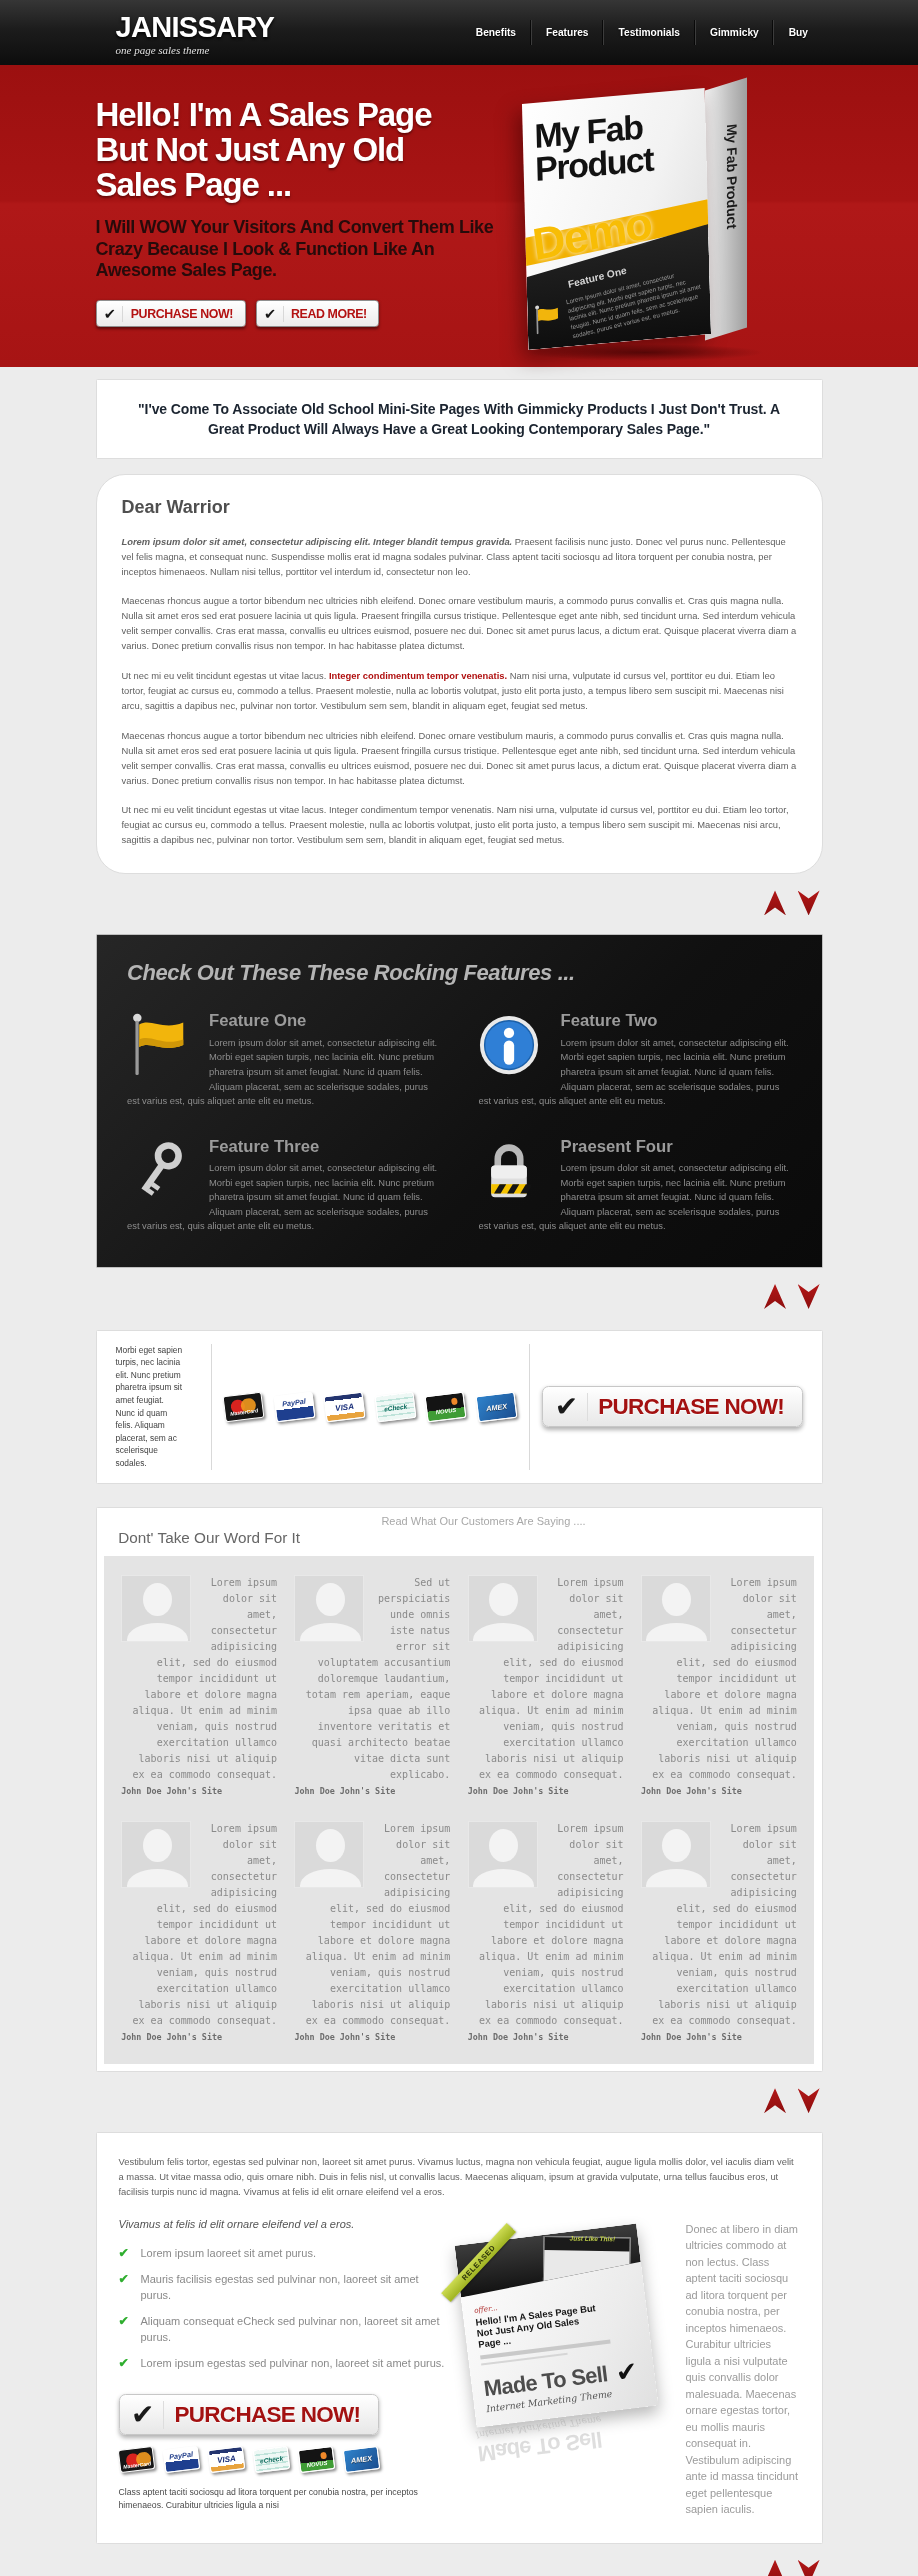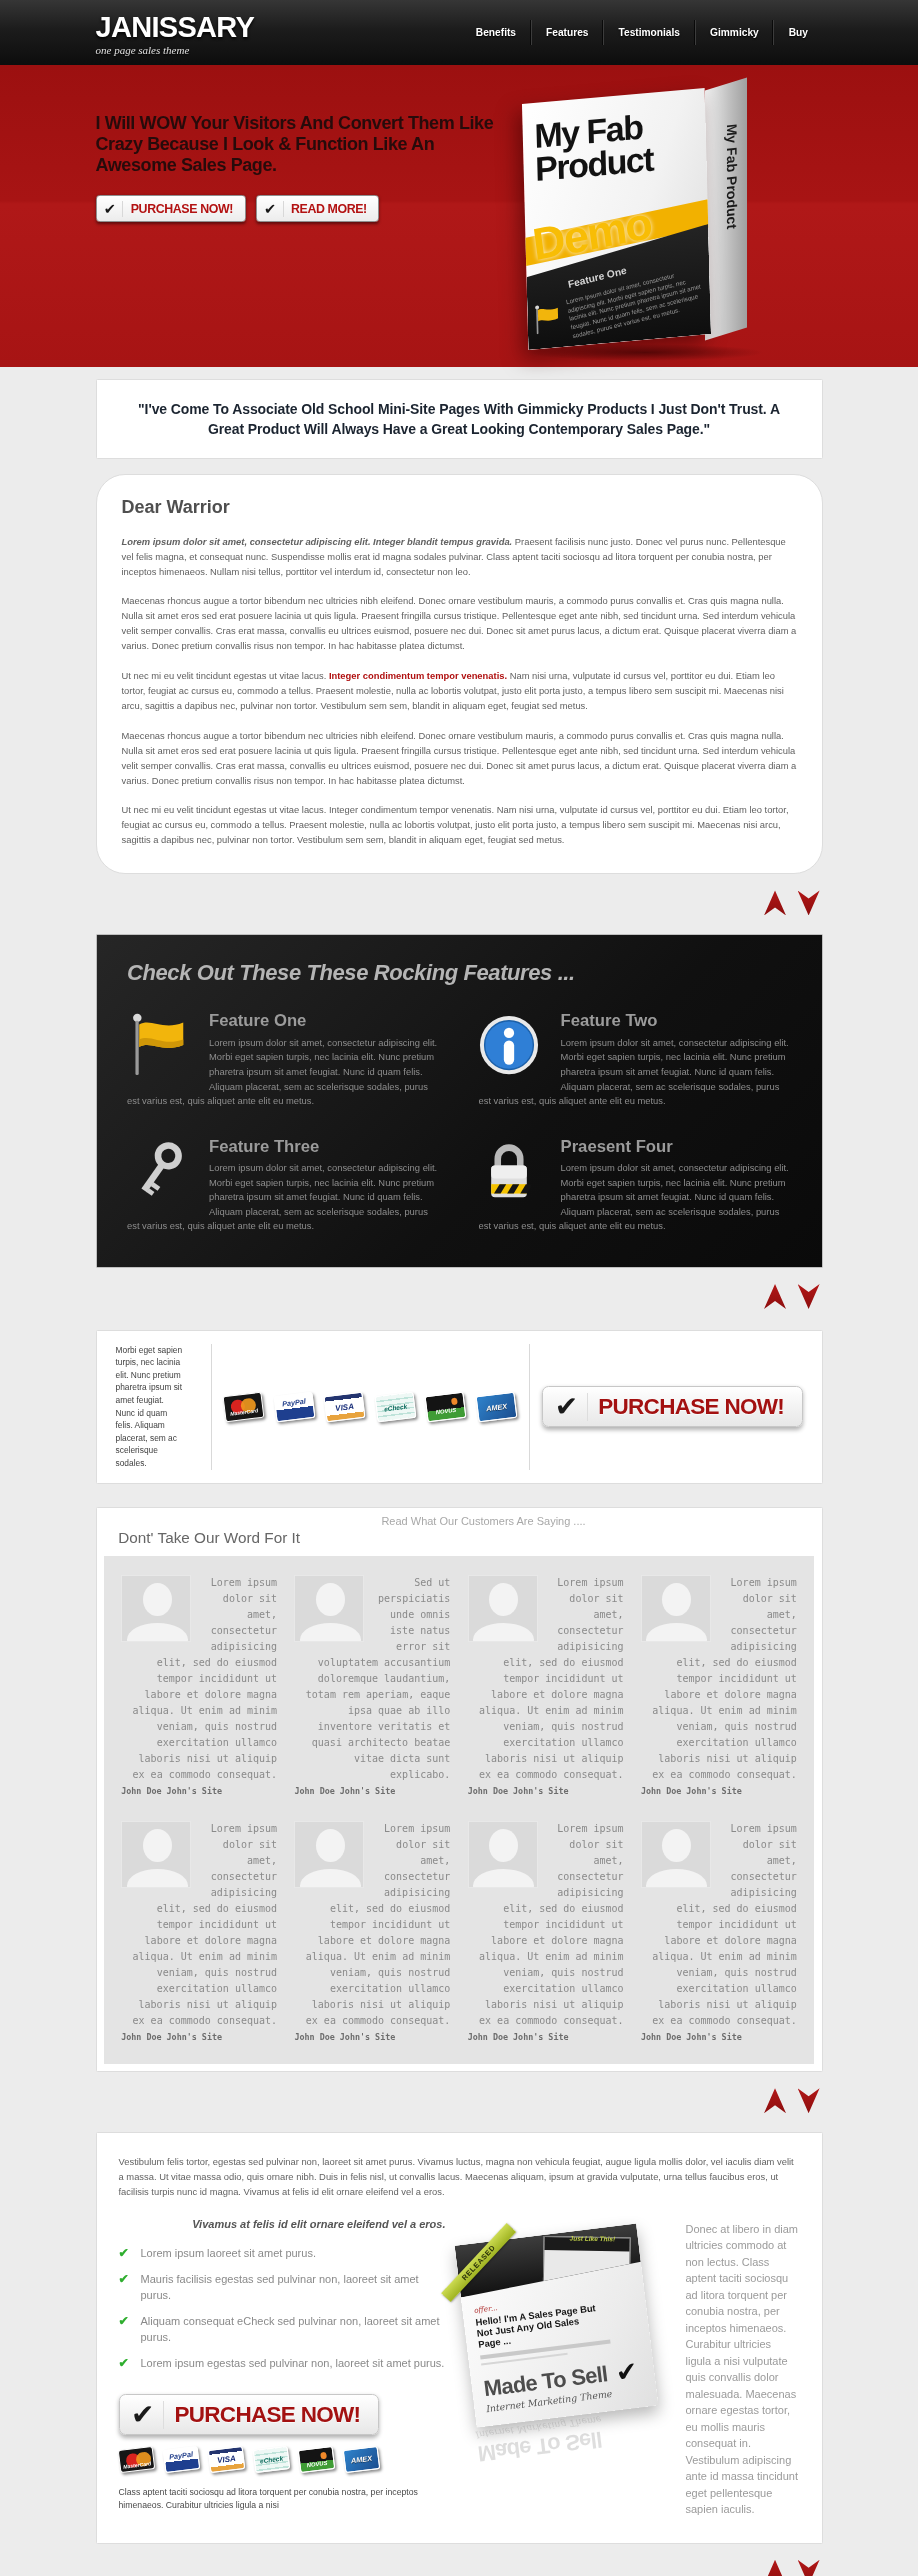--- a/index.html
+++ b/index.html
@@ -3,21 +3,21 @@
 <meta charset="utf-8">
 <style>
   * { margin:0; padding:0; box-sizing:border-box; }
   body { background:#ececec; font-family:"Liberation Sans", sans-serif; }
   .page { width:918px; margin:0 auto; overflow:hidden; background:#ececec; }
   .container { width:727px; margin:0 auto; position:relative; }
 
   
   .site-header { height:65px; background:linear-gradient(180deg,#363636 0%,#1c1c1c 45%,#0d0d0d 100%); }
   .site-header .container { display:flex; justify-content:space-between; align-items:center; height:100%; }
-  .logo-block { padding-top:4.4px; }
+  .logo-block { padding-top:4.4px;margin-left:20px; }
   .logo { font-size:29px; font-weight:800; letter-spacing:-0.7px; color:#fff; text-shadow:0 1.5px 2.9px rgba(0,0,0,.9); line-height:1; }
   .tagline { font-family:"Liberation Serif", serif; font-style:italic; font-size:11px; color:#e2e2e2; text-shadow:0 0.7px 1.5px #000; margin-top:1.5px; }
   .main-nav { display:flex; align-items:center; }
   .main-nav a { color:#fff; text-decoration:none; font-size:10.2px; font-weight:700; padding:7.3px 14.5px; text-shadow:0 0.7px 1.5px #000; border-left:0.7px solid #3c3c3c; box-shadow:-0.7px 0 0 #000; cursor:pointer; }
   .main-nav a:first-child { border-left:none; box-shadow:none; }
 
   
   .hero { height:302px; background:linear-gradient(180deg,#9c1010 0%,#a81414 45%,#b01818 46%,#a71414 100%); position:relative; }
   .hero .container { height:100%; }
   .hero-copy { padding-top:33px; width:422px; }
@@ -112,21 +112,21 @@
   .avatar::before { content:""; position:absolute; top:7.3px; left:20.4px; width:29px; height:33px; border-radius:50%; background:#f3f3f3; }
   .avatar::after { content:""; position:absolute; bottom:-14.5px; left:4.4px; width:61px; height:33px; border-radius:50%; background:#f3f3f3; }
   .testi p { font-size:10px; color:#8a8a8a; line-height:1.6;text-align:right; }
   .testi .t-name { font-size:8.4px; font-weight:700; color:#6d6d6d; margin-top:2.9px; }
 
   
   .mid-card { padding:20.4px 22px 25px; }
   .mid-intro { font-size:9.4px; color:#636363; line-height:1.6; margin-bottom:19px; }
   .mid-cols { display:flex; }
   .mid-left { flex:0 0 327px; }
-  .mid-subhead { font-size:11px; font-weight:700; font-style:italic; color:#555; margin-bottom:16px;text-align:right; }
+  .mid-subhead { font-size:11px; font-weight:400; font-style:italic; color:#555; margin-bottom:16px; }
   .checklist { list-style:none; }
   .checklist li { display:flex; gap:11.6px; font-size:11px; color:#8a8a8a; line-height:1.45; margin-bottom:10.2px; }
   .checklist .chk-g { color:#2fae2f; font-size:12.4px; font-weight:700; line-height:1.2; }
   .mid-left .btn-purchase { margin:11.6px 0 13px; }
   .pay-row.small { justify-content:flex-start; gap:10.2px; margin-bottom:14.5px; }
   .pay-row.small .pay-card { width:35px; height:23px; }
   .fine-print { font-size:8.7px; color:#4a4a4a; line-height:1.5; width:313px; }
 
   .made-wrap { flex:0 0 240px; position:relative; height:276px; }
   .made-box { position:absolute; left:19px; top:16px; width:183px; height:183px; transform:rotate(-7deg); background:linear-gradient(120deg,#fefefe,#ececec 70%,#e0e0e0); box-shadow:0 7.3px 16px rgba(0,0,0,.28); }
@@ -172,20 +172,25 @@
         <a>Testimonials</a>
         <a>Gimmicky</a>
         <a>Buy</a>
       </nav>
     </div>
   </header>
 
   <section class="hero">
     <div class="container">
       <div class="hero-copy">
+        <h1 class="hero-headline">
+          <span>Hello! I'm A Sales Page</span><br>
+          <span>But Not Just Any Old</span><br>
+          <span>Sales Page ...</span>
+        </h1>
         <div class="hero-subhead">I Will WOW Your Visitors And Convert Them Like Crazy Because I Look &amp; Function Like An Awesome Sales Page.</div>
         <div class="hero-btns">
           <div class="btn-sm">
             <span class="chk">✔</span>
             <span class="lbl">PURCHASE NOW!</span>
           </div>
           <div class="btn-sm">
             <span class="chk">✔</span>
             <span class="lbl">READ MORE!</span>
           </div>

